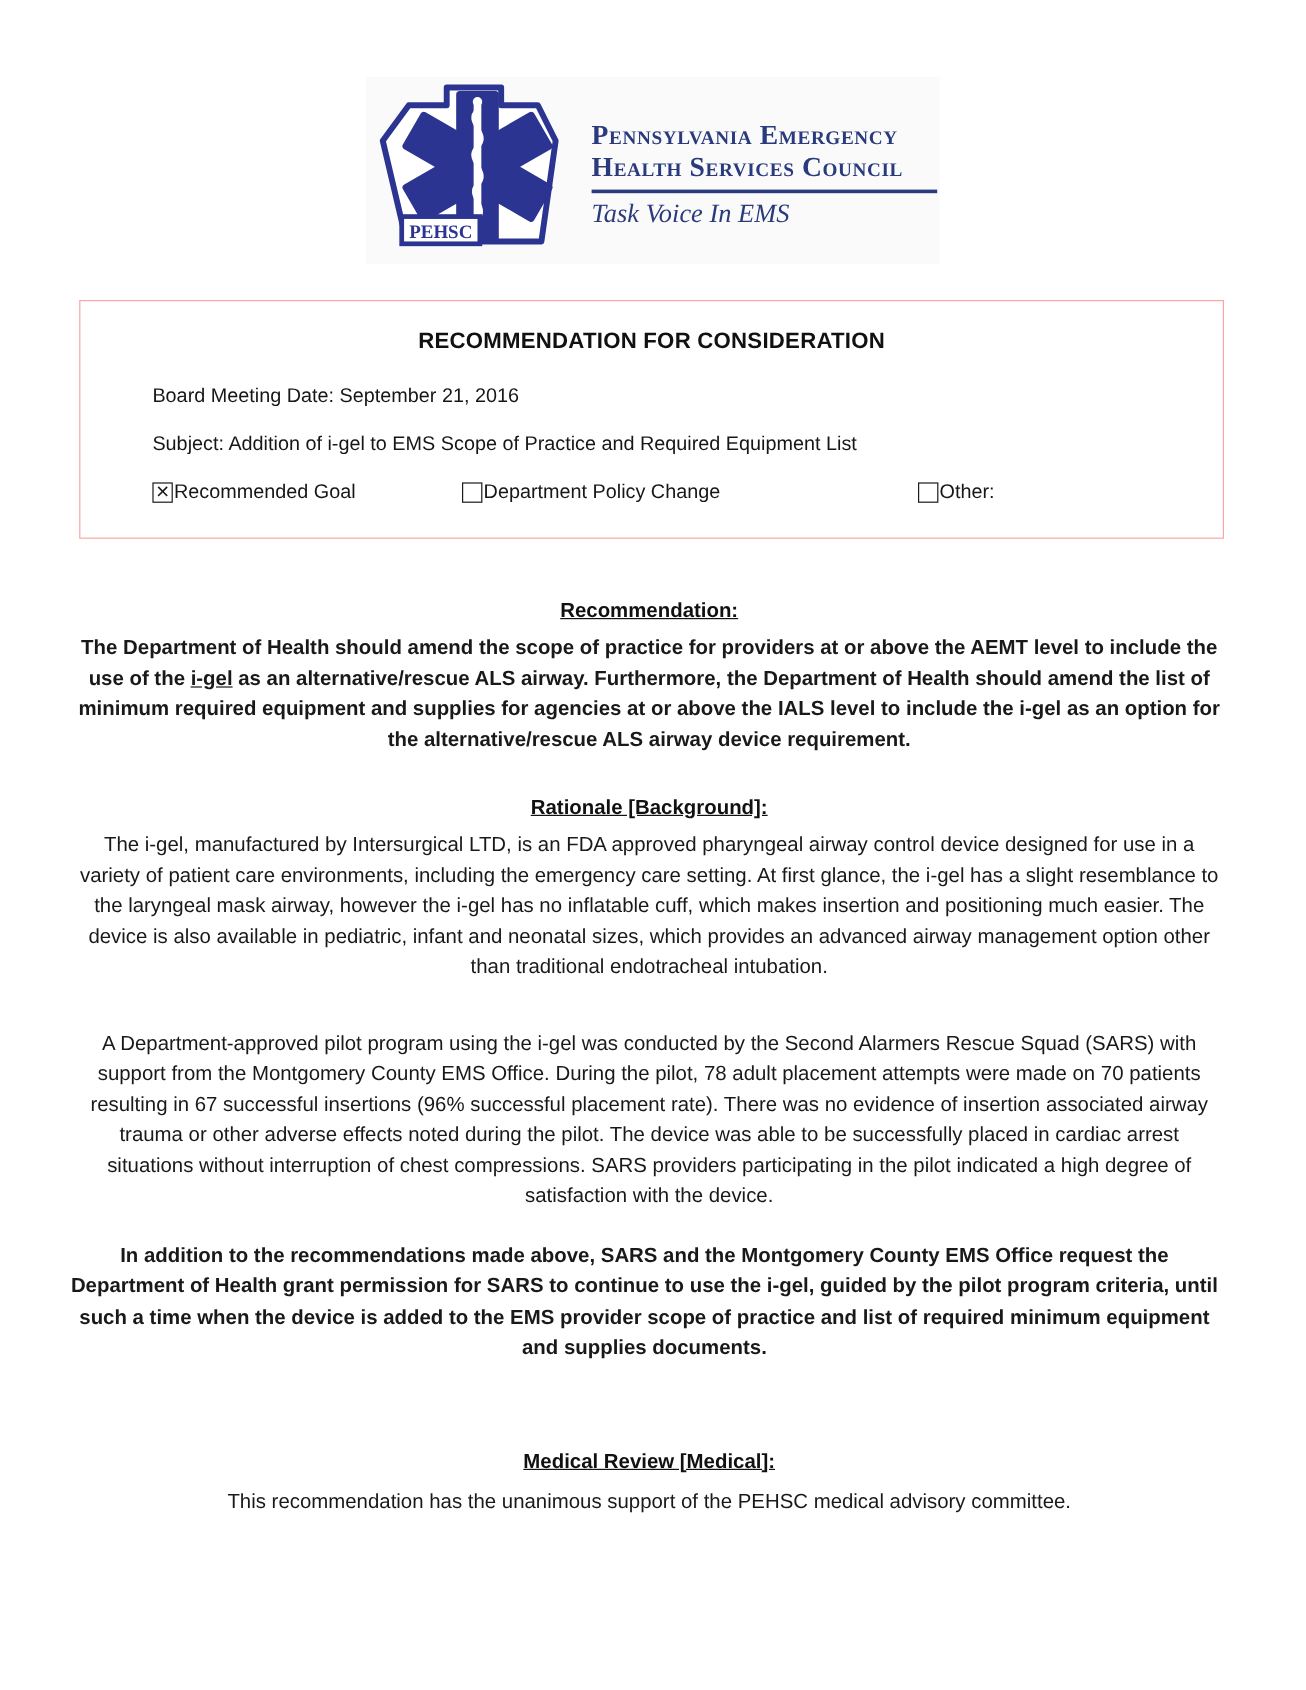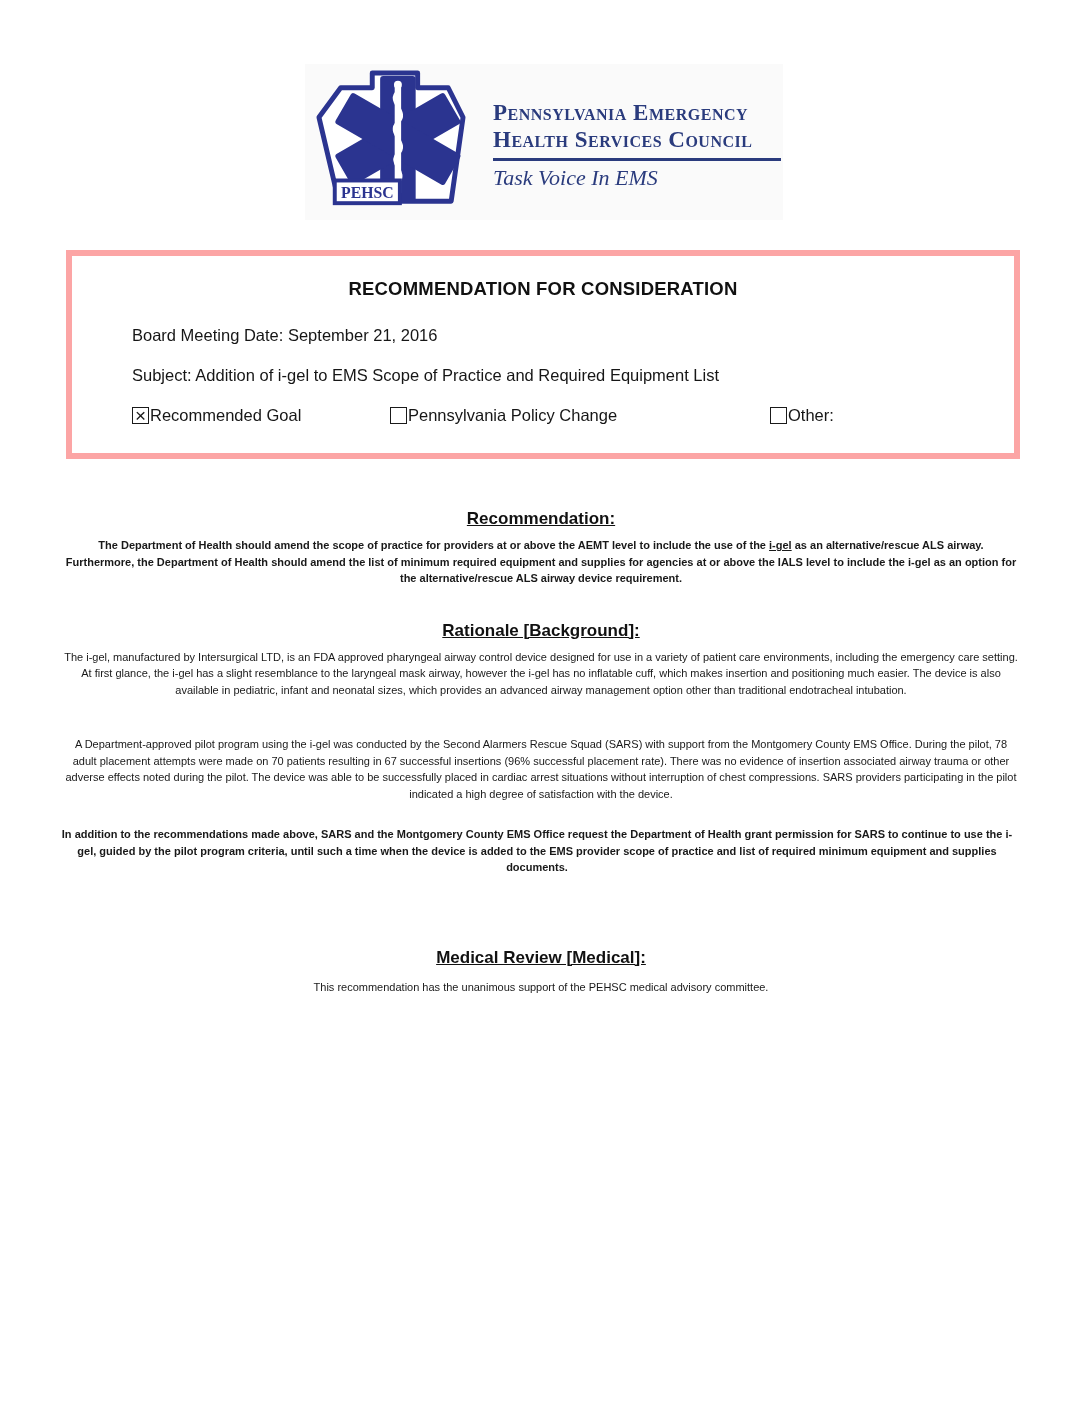--- a/index.html
+++ b/index.html
@@ -46,21 +46,21 @@
     font-family: "Liberation Serif", serif;
     font-style: italic;
     font-size: 22px;
     color: #2a3b7d;
     white-space: nowrap;
   }
 
   
   .rec-box {
     margin: 30px 68px 0 66px;
-    border: 6px solid #fca5a5;
+    border: 1px solid #fca5a5;
     padding: 22px 60px 28px 60px;
     background: #ffffff;
   }
   .rec-box-title {
     text-align: center;
     font-weight: bold;
     font-size: 18.5px;
     letter-spacing: 0.2px;
     margin-bottom: 26px;
     color: #111;
@@ -93,21 +93,21 @@
 
   
   .doc-body { margin: 0 70px 0 64px; text-align: center; }
   .sec-heading {
     font-size: 17px;
     font-weight: bold;
     text-decoration: underline;
     color: #111;
   }
   .para {
-    font-size: 11px;
+    font-size: 17px;
     line-height: 1.5;
     color: #191919;
   }
   .bold { font-weight: bold; }
   .u { text-decoration: underline; }
   .mt-rec { margin-top: 50px; }
   .mt-para { margin-top: 8px; }
   .mt-rationale { margin-top: 34px; }
   .mt-para2 { margin-top: 38px; }
   .mt-para3 { margin-top: 24px; }
@@ -162,21 +162,21 @@
     </div>
 
 
     <div class="field-row checkbox-row">
       <span class="cb-item cb-item-1">
         <span class="cb">×</span>
         <span class="cb-label">Recommended Goal</span>
       </span>
       <span class="cb-item cb-item-2">
         <span class="cb"></span>
-        <span class="cb-label">Pennsylvania Policy Change</span>
+        <span class="cb-label">Department Policy Change</span>
       </span>
       <span class="cb-item">
         <span class="cb"></span>
         <span class="cb-label">Other:</span>
       </span>
     </div>
   </div>
 
   <div class="doc-body">
 

